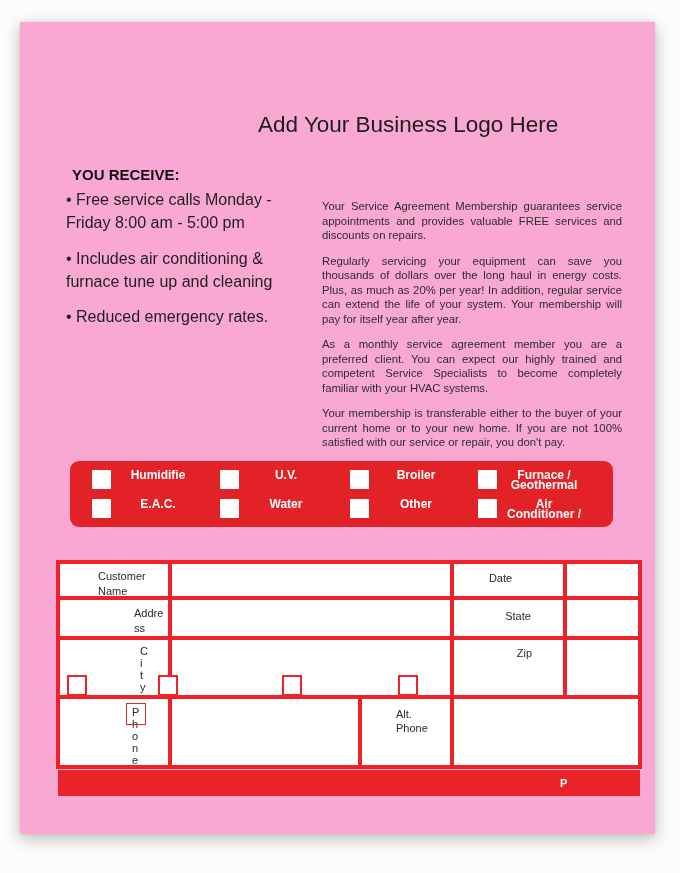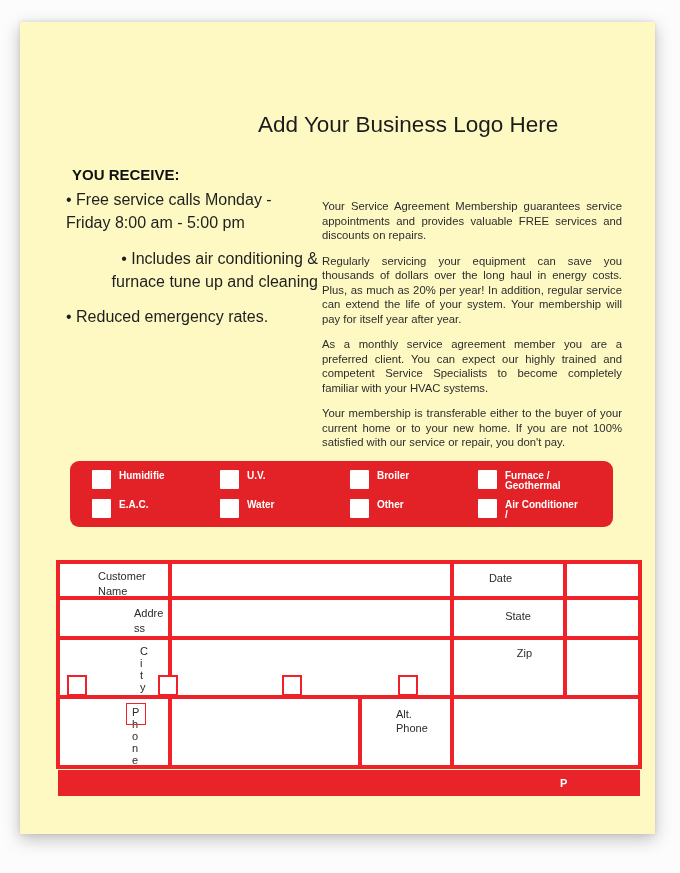--- a/index.html
+++ b/index.html
@@ -10,49 +10,49 @@
   *{box-sizing:border-box;}
   html,body{margin:0;padding:0;}
   body{
     width:680px;height:873px;position:relative;
     background:#fcfcfc;
     font-family:"Liberation Sans", sans-serif;
     color:#262626;
   }
   .page{
     position:absolute;left:20px;top:22px;width:635px;height:812px;
-    background:#fef9c3;
+    background:#f9a8d4;
     box-shadow:0 5px 16px rgba(0,0,0,.25), 0 0 4px rgba(0,0,0,.10);
   }
   .abs{position:absolute;}
   
   .logo-title{
     left:238px;top:90px;font-size:22.5px;line-height:1.15;color:#1c1c1c;white-space:nowrap;
   }
   
   .benefits-heading{left:52px;top:144px;font-size:15px;font-weight:bold;color:#111;}
   .bullet{left:46px;width:252px;font-size:16px;line-height:22.5px;color:#1e1e1e;}
   .b1{top:167px;}
-  .b2{top:226px;text-align:right;}
+  .b2{top:226px;}
   .b3{top:284px;}
   
   .info-col{left:302px;top:177px;width:300px;font-size:11.3px;line-height:14.5px;text-align:justify;color:#2c2c2c;}
   .info-col p{margin:0 0 11px 0;}
   
   .banner{
     left:50px;top:439px;width:543px;height:66px;border-radius:9px;
     background:var(--red-banner);
   }
   .chk-item{position:absolute;height:19px;}
   .chk-box{
     position:absolute;left:0;top:0;width:19px;height:19px;background:#fff;border-radius:1px;display:block;
   }
   .chk-label{
     position:absolute;left:27px;top:1px;width:78px;
-    color:#fff;font-size:10px;font-weight:bold;line-height:9.5px;
+    color:#fff;font-size:12px;font-weight:bold;line-height:9.5px;text-align:center;
   }
   
   .form-table{
     left:38px;top:540px;width:582px;height:205px;
     box-shadow:0 0 0 2px var(--red-border);
   }
   .cell{
     position:absolute;background:#fff;border:2px solid var(--red-border);
   }
   .cell-lbl{position:absolute;font-size:11px;line-height:15px;color:#2a2a2a;}

